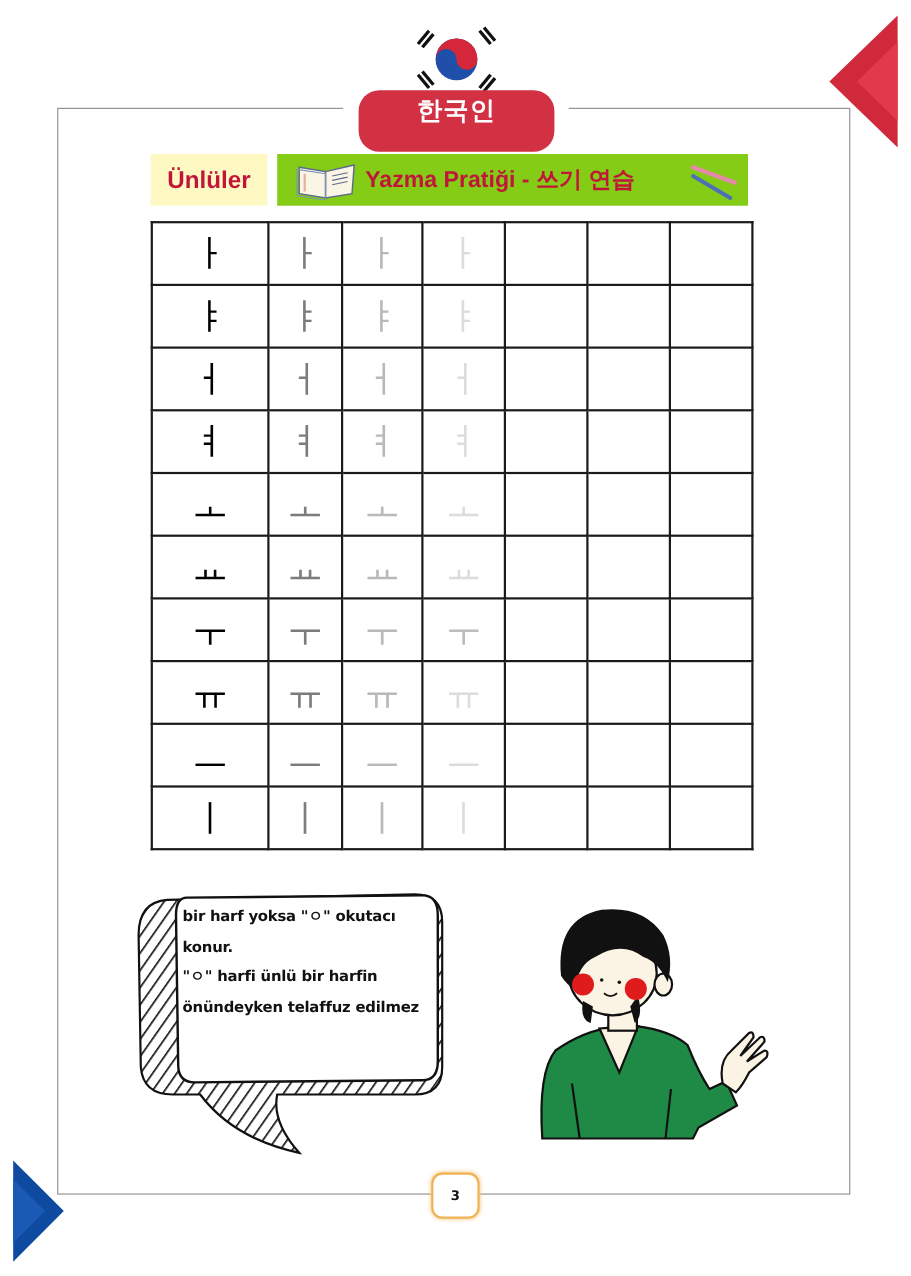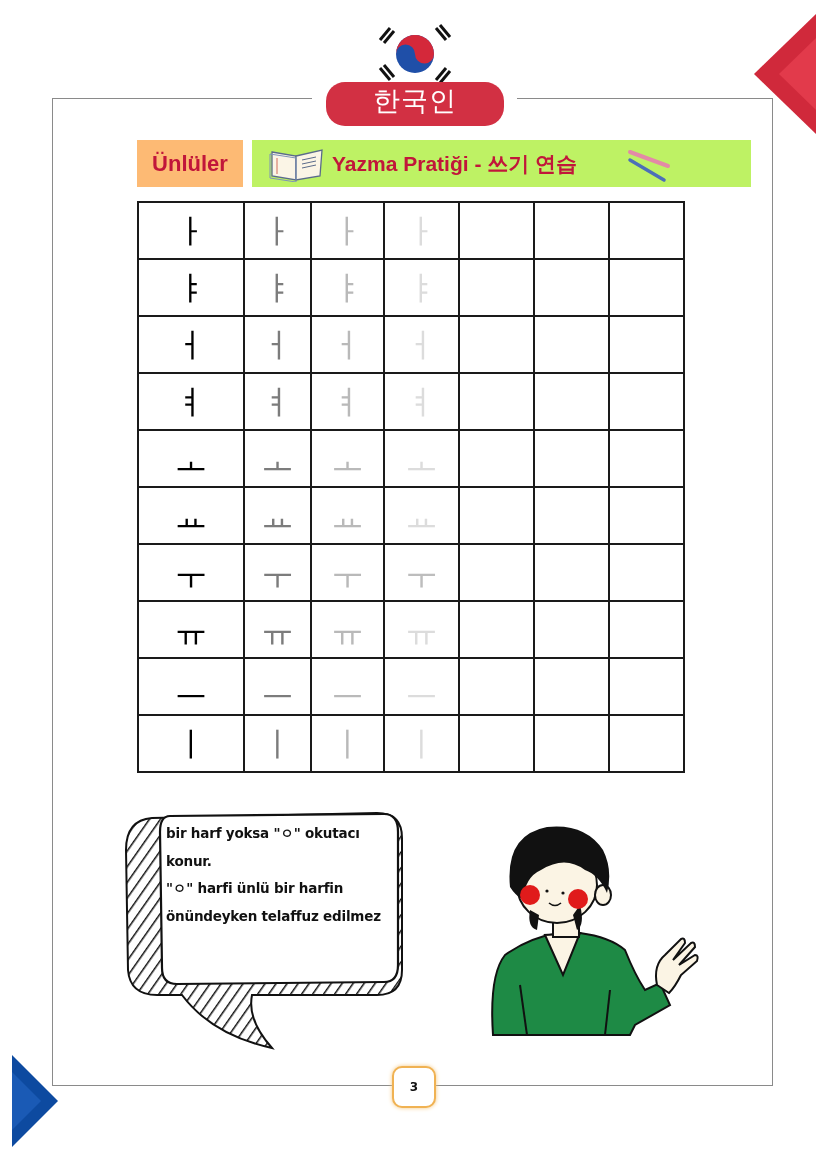--- a/index.html
+++ b/index.html
@@ -3,23 +3,23 @@
 <meta charset="utf-8">
 <style>
   html,body{margin:0;padding:0;}
   body{width:828px;height:1160px;position:relative;background:#ffffff;overflow:hidden;font-family:"DejaVu Sans",sans-serif;}
   .frame{position:absolute;left:52px;top:98px;width:721px;height:988px;border:1px solid #8a8a8a;box-sizing:border-box;}
   .corner-red{position:absolute;right:12px;top:14px;width:0;height:0;border-top:60px solid transparent;border-bottom:60px solid transparent;border-right:62px solid #d0293b;}
   .corner-red-inner{position:absolute;right:12px;top:38px;width:0;height:0;border-top:36px solid transparent;border-bottom:36px solid transparent;border-right:37px solid #e23a4b;}
   .corner-blue{position:absolute;left:12px;top:1055px;width:0;height:0;border-top:46px solid transparent;border-bottom:46px solid transparent;border-left:46px solid #0d4aa0;}
   .corner-blue-inner{position:absolute;left:12px;top:1072px;width:0;height:0;border-top:29px solid transparent;border-bottom:29px solid transparent;border-left:29px solid #1a5ab5;}
   .flag{position:absolute;left:370px;top:18px;width:90px;height:68px;}
-  .title-pill{position:absolute;left:326px;top:82px;width:178px;height:44px;border-radius:19px;background:#d23043;color:#fff;font-size:27px;text-align:center;line-height:38px;letter-spacing:1px;}
-  .hdr-left{position:absolute;left:137px;top:140px;width:106px;height:47px;background:#fdba74;color:#c1163a;font-weight:bold;font-size:22px;line-height:47px;text-align:center;font-family:"Liberation Sans",sans-serif;}
-  .hdr-right{position:absolute;left:252px;top:140px;width:499px;height:47px;background:#bef264;}
+  .title-pill{position:absolute;left:326px;top:82px;width:178px;height:56px;border-radius:19px;background:#d23043;color:#fff;font-size:23px;text-align:center;line-height:38px;letter-spacing:1px;font-weight:bold;}
+  .hdr-left{position:absolute;left:137px;top:140px;width:106px;height:47px;background:#fef9c3;color:#c1163a;font-weight:bold;font-size:22px;line-height:47px;text-align:center;font-family:"Liberation Sans",sans-serif;}
+  .hdr-right{position:absolute;left:252px;top:140px;width:428px;height:47px;background:#84cc16;}
   .hdr-text{position:absolute;left:80px;top:0;line-height:47px;color:#c1163a;font-weight:bold;font-size:21px;font-family:"Liberation Sans",sans-serif;white-space:nowrap;}
   .book{position:absolute;left:16px;top:6px;width:58px;height:36px;}
   .pens{position:absolute;left:374px;top:6px;width:48px;height:38px;}
   table.grid{position:absolute;left:137px;top:201px;border-collapse:collapse;}
   table.grid td{border:2px solid #1a1a1a;height:55px;padding:0;text-align:center;vertical-align:middle;font-size:34px;line-height:1;font-family:"DejaVu Sans",sans-serif;}
   .c0{width:104px;color:#000;}
   .c1{width:65px;color:#7c7c7c;}
   .c2{width:71px;color:#b9b9b9;}
   .c3{width:73px;color:#dcdcdc;}
   .c4,.c5,.c6{width:73px;}

